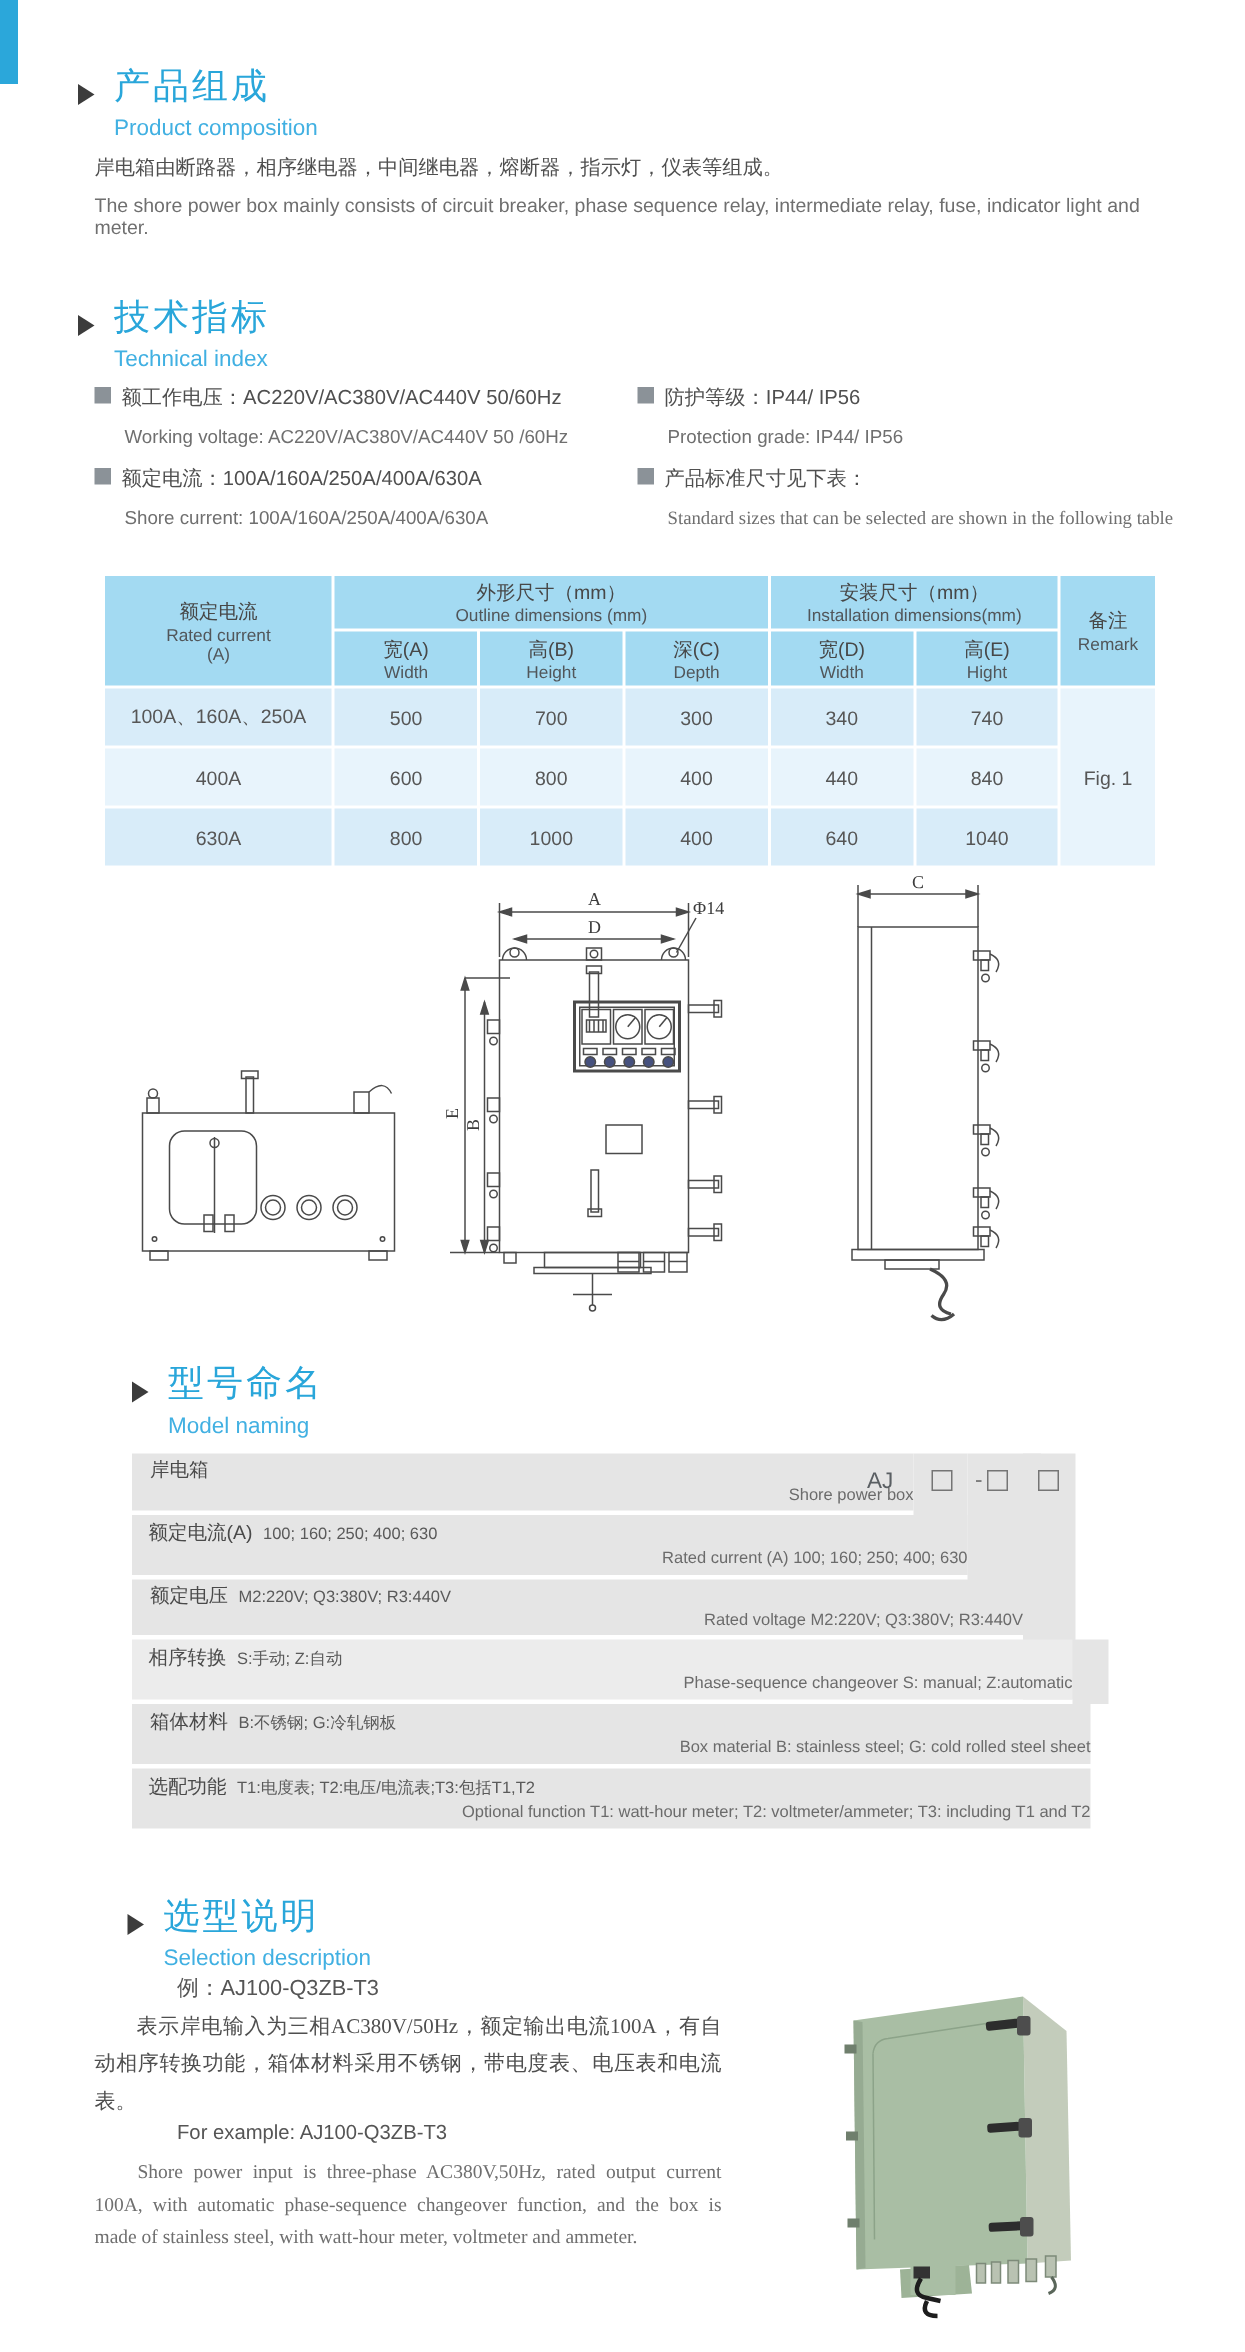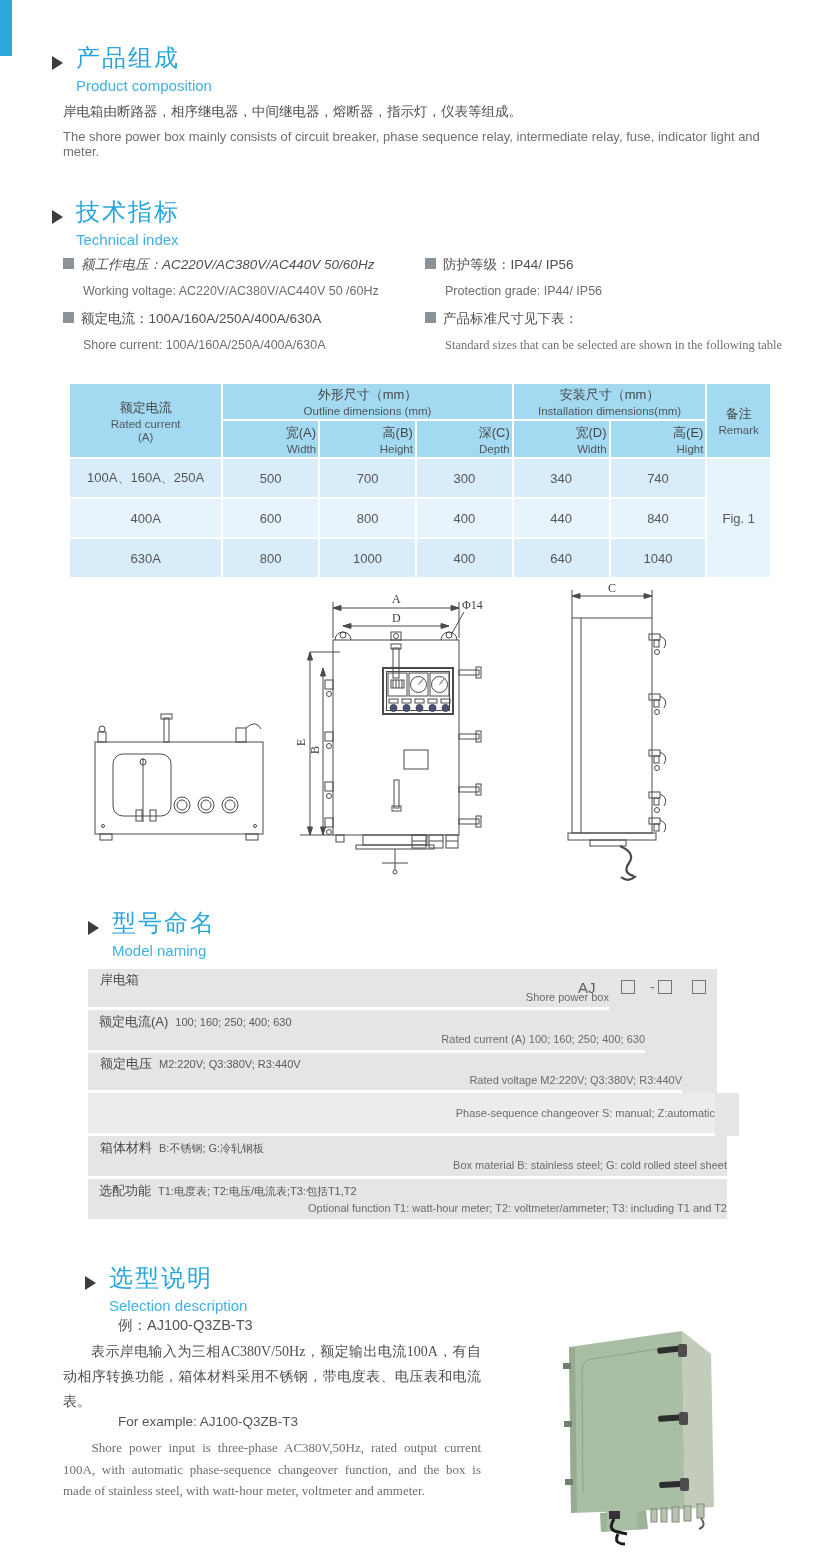--- a/index.html
+++ b/index.html
@@ -74,21 +74,21 @@
   <div class="abs sec-head" style="left:52px;top:201px;">
     <span class="tri"></span>
     <div>
       <div class="h-zh">技术指标</div>
       <div class="h-en">Technical index</div>
     </div>
   </div>
 
   <div class="abs p-en" style="left:63px;top:129px;width:710px;">The shore power box mainly consists of circuit breaker, phase sequence relay, intermediate relay, fuse, indicator light and meter.</div>
 
-  <div class="abs spec-zh" style="left:63px;top:256px;font-style:italic;"><span class="bullet"></span><span>额工作电压：AC220V/AC380V/AC440V  50/60Hz</span></div>
+  <div class="abs spec-zh" style="left:63px;top:256px;"><span class="bullet"></span><span>额工作电压：AC220V/AC380V/AC440V  50/60Hz</span></div>
   <div class="abs spec-en" style="left:63px;top:284px;">Working voltage: AC220V/AC380V/AC440V 50 /60Hz</div>
   <div class="abs spec-zh" style="left:63px;top:310px;"><span class="bullet"></span><span>额定电流：100A/160A/250A/400A/630A</span></div>
   <div class="abs spec-en" style="left:63px;top:338px;">Shore current: 100A/160A/250A/400A/630A</div>
 
   <div class="abs spec-zh" style="left:425px;top:256px;"><span class="bullet"></span><span>防护等级：IP44/ IP56</span></div>
   <div class="abs spec-en" style="left:425px;top:284px;">Protection grade: IP44/ IP56</div>
   <div class="abs spec-zh" style="left:425px;top:310px;"><span class="bullet"></span><span>产品标准尺寸见下表：</span></div>
   <div class="abs spec-en just" style="left:425px;top:338px;width:348px;">Standard sizes that can be selected are shown in the following table</div>
 
   <div class="abs" style="left:68px;top:382px;">
@@ -115,21 +115,21 @@
         </th>
         <th colspan="2">
           <div class="th-zh">安装尺寸（mm）</div>
           <div class="th-en">Installation dimensions(mm)</div>
         </th>
         <th rowspan="2">
           <div class="th-zh">备注</div>
           <div class="th-en">Remark</div>
         </th>
       </tr>
-      <tr style="height:36px;text-align:right;">
+      <tr style="height:36px;">
         <th>
               <div class="th-zh">宽(A)</div>
               <div class="th-en">Width</div>
             </th>
         <th>
               <div class="th-zh">高(B)</div>
               <div class="th-en">Height</div>
             </th>
         <th>
               <div class="th-zh">深(C)</div>
@@ -365,20 +365,21 @@
     </div>
     <div class="nrow bg-gray" style="left:88px;top:1010px;width:557px;height:40px;">
       <div class="nz"><span>额定电流(A)</span><span class="nv">100; 160; 250; 400; 630</span></div>
       <div class="ne">Rated current (A) 100; 160; 250; 400; 630</div>
     </div>
     <div class="nrow bg-blue" style="left:88px;top:1053px;width:594px;height:37px;">
       <div class="nz"><span>额定电压</span><span class="nv">M2:220V;  Q3:380V;  R3:440V</span></div>
       <div class="ne">Rated voltage  M2:220V;  Q3:380V;  R3:440V</div>
     </div>
     <div class="nrow bg-gray2" style="left:88px;top:1093px;width:627px;height:40px;">
+      <div class="nz"><span>相序转换</span><span class="nv">S:手动; Z:自动</span></div>
       <div class="ne">Phase-sequence changeover  S: manual;  Z:automatic</div>
     </div>
     <div class="nrow bg-blue" style="left:88px;top:1136px;width:639px;height:40px;">
       <div class="nz"><span>箱体材料</span><span class="nv">B:不锈钢;  G:冷轧钢板</span></div>
       <div class="ne">Box material   B: stainless steel; G: cold rolled steel sheet</div>
     </div>
     <div class="nrow bg-gray" style="left:88px;top:1179px;width:639px;height:40px;">
       <div class="nz"><span>选配功能</span><span class="nv">T1:电度表;  T2:电压/电流表;T3:包括T1,T2</span></div>
       <div class="ne">Optional function   T1: watt-hour meter; T2: voltmeter/ammeter; T3: including T1 and T2</div>
     </div>

